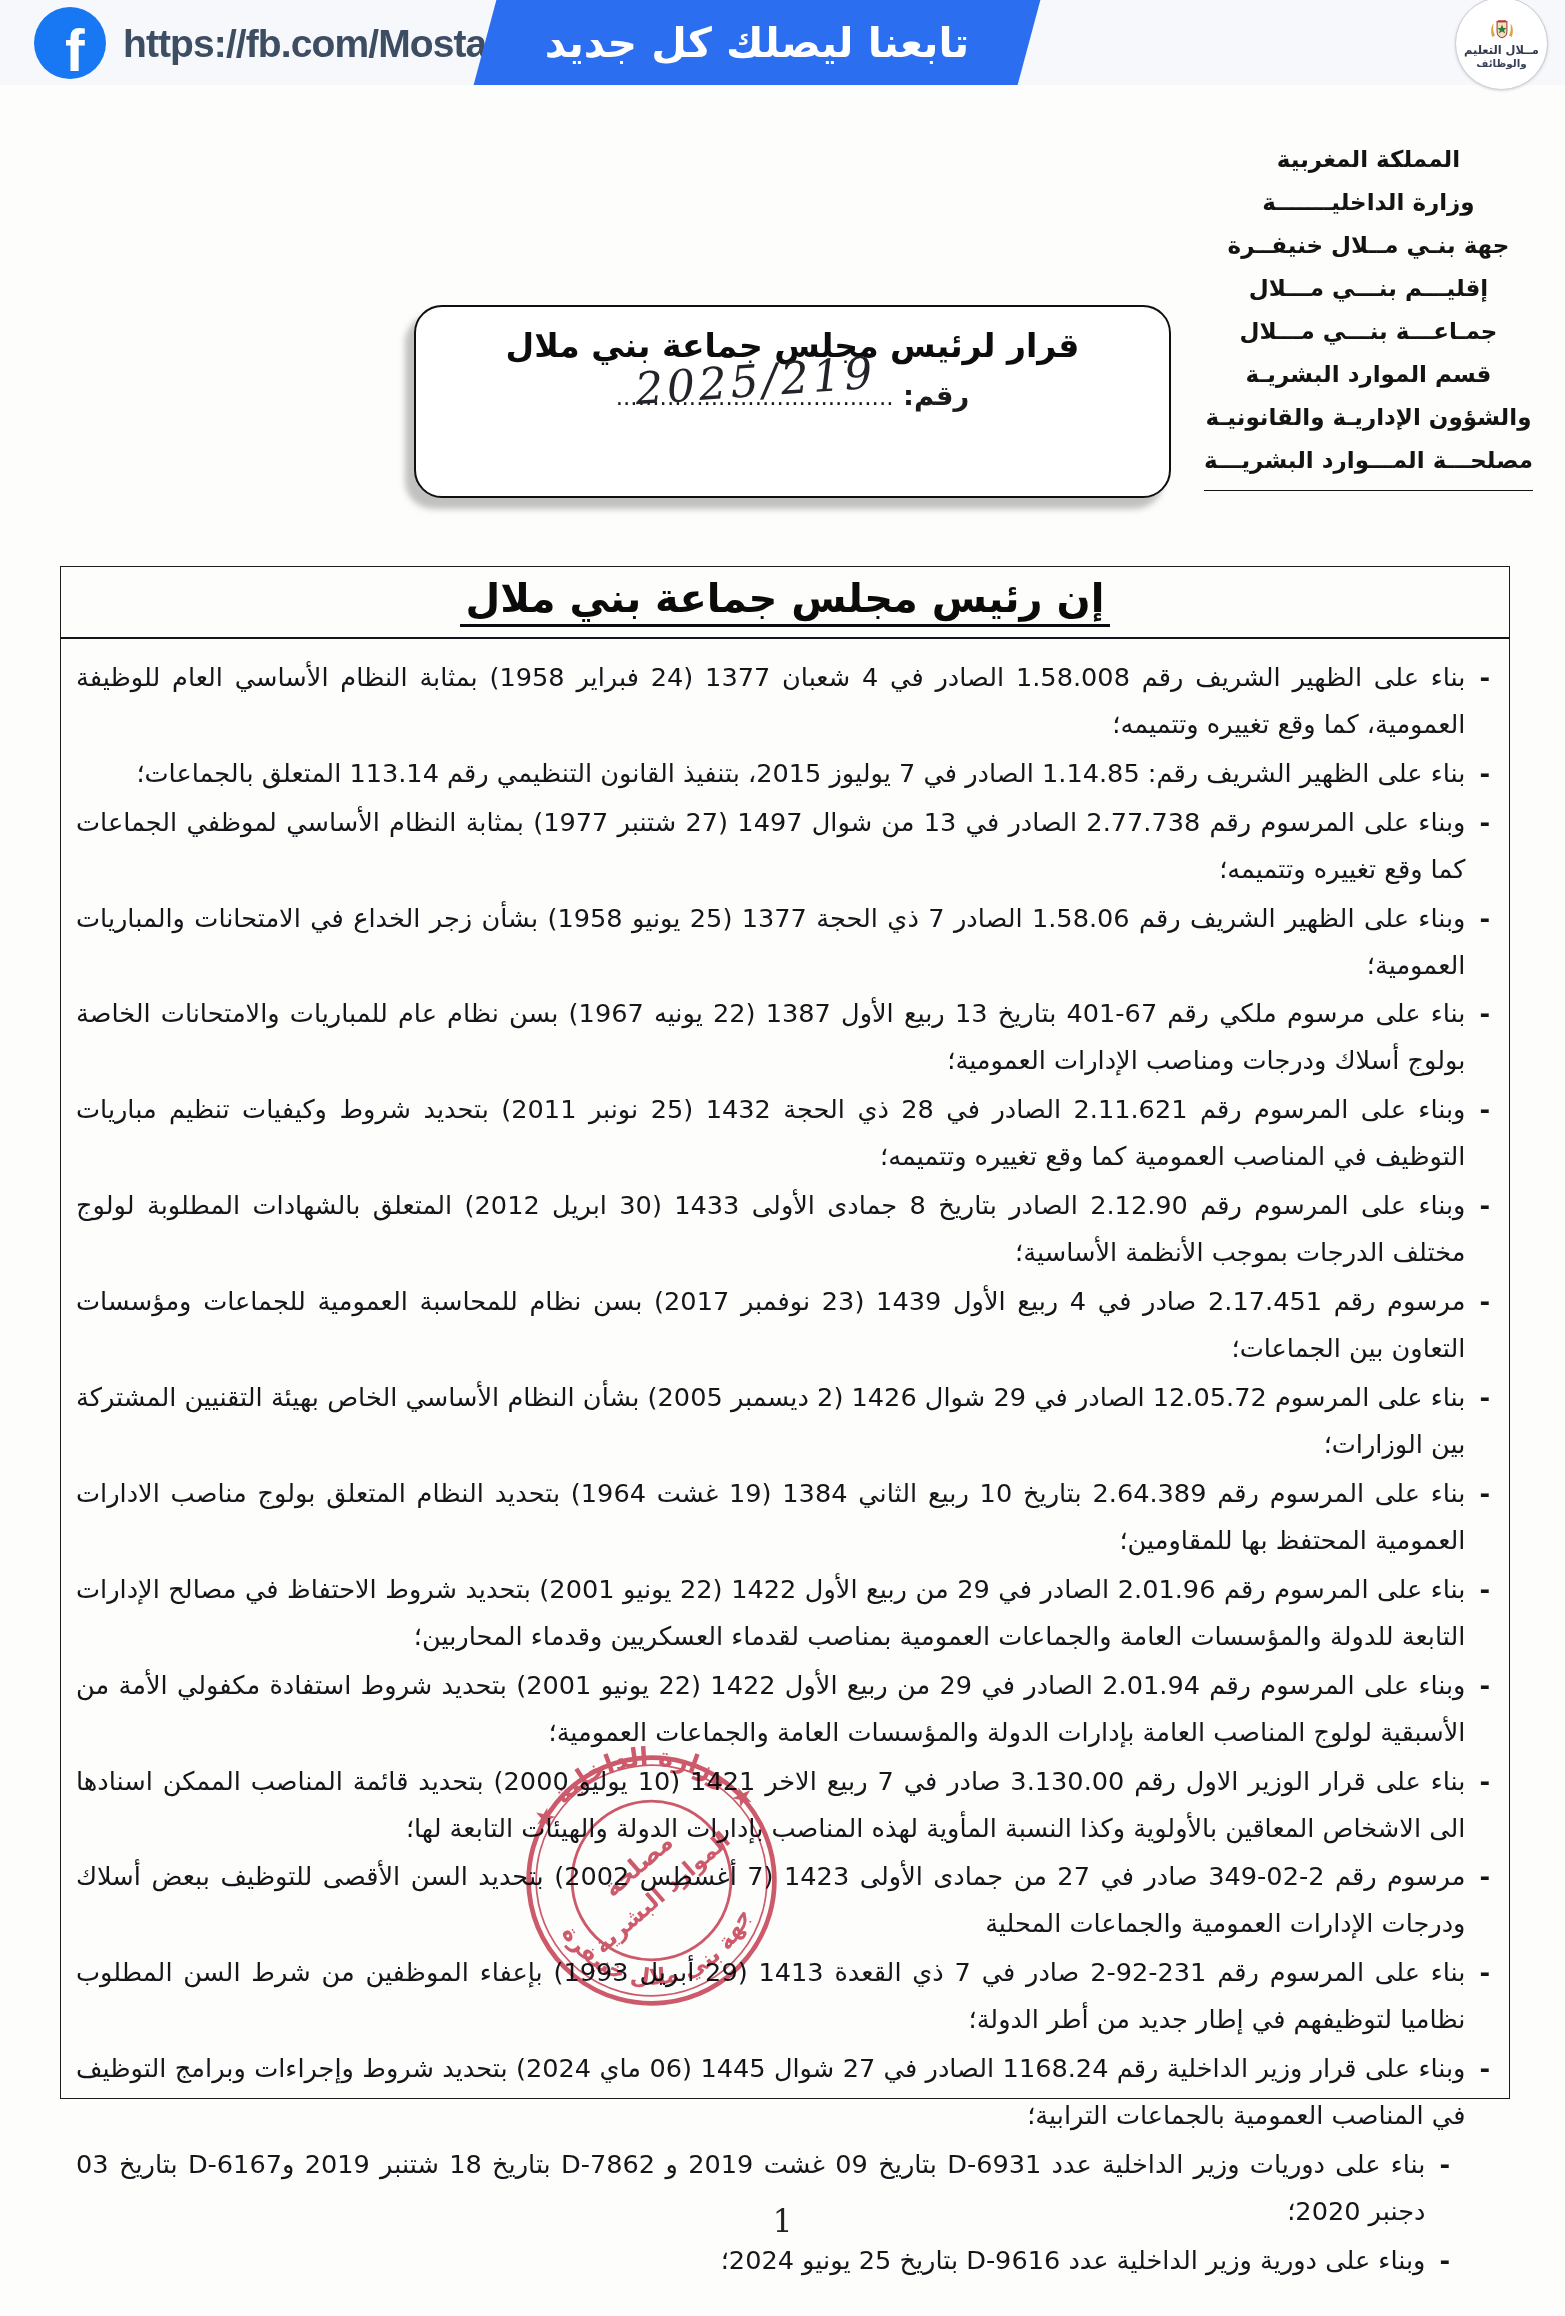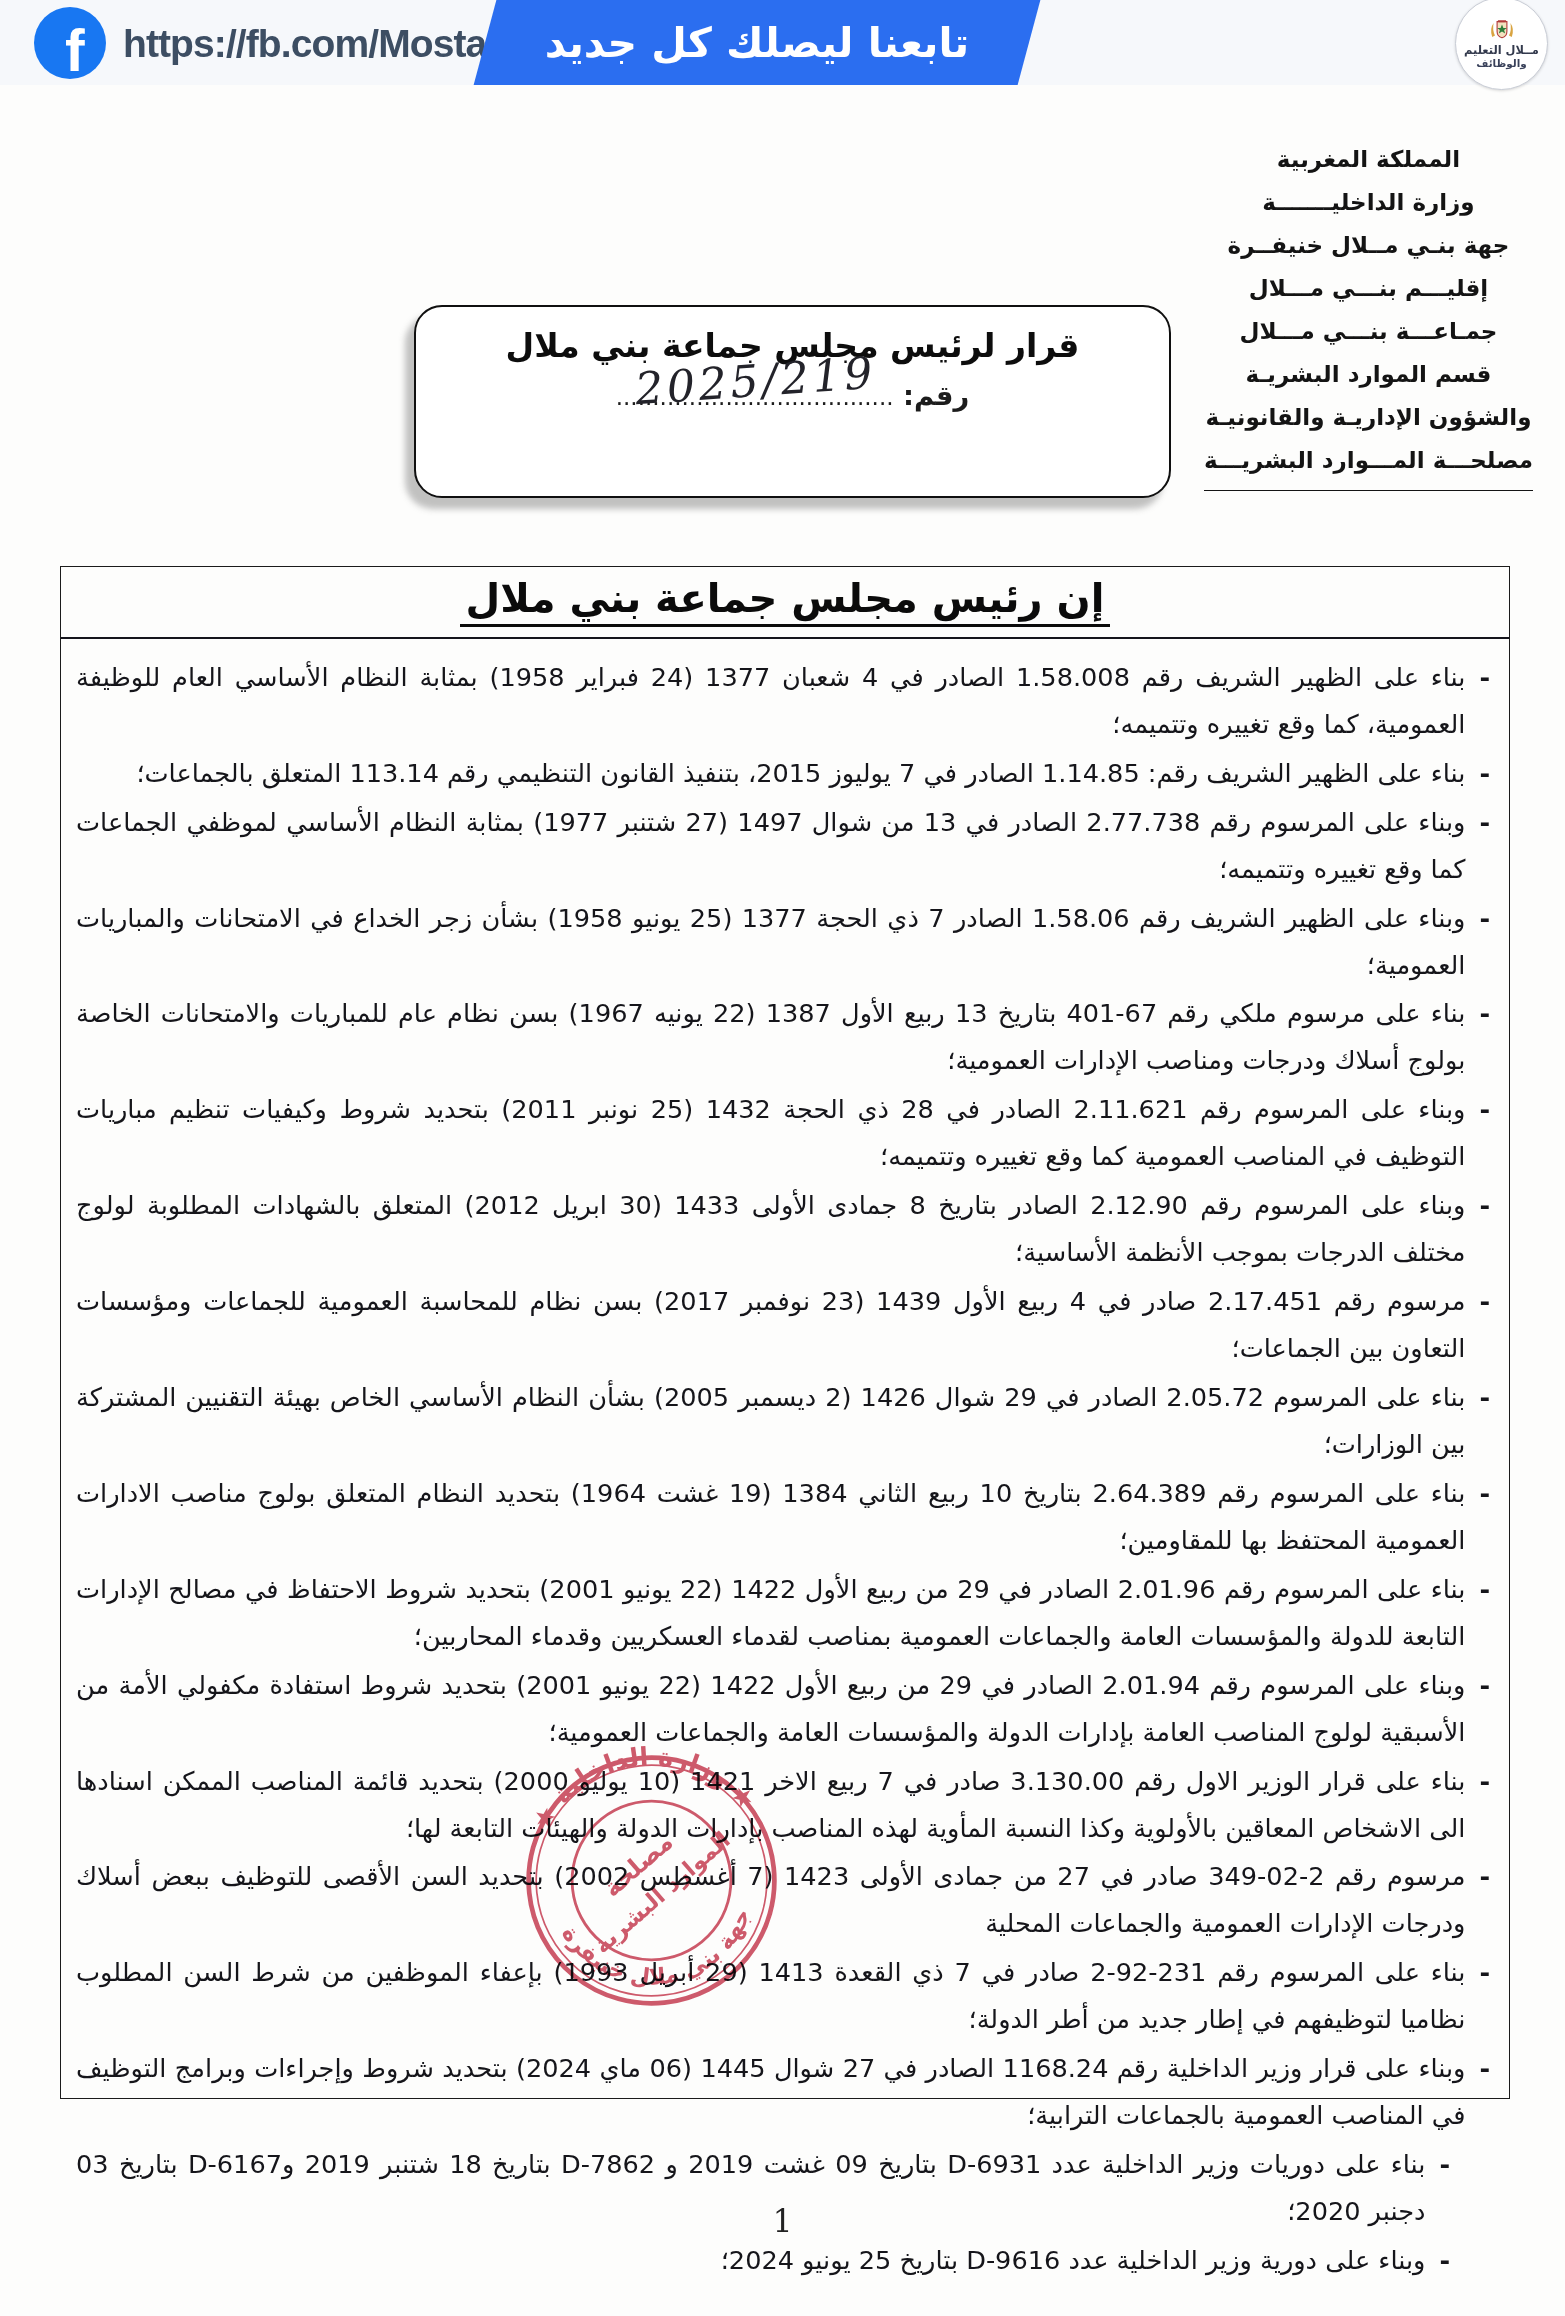--- a/index.html
+++ b/index.html
@@ -206,21 +206,21 @@
       <div class="bullet">
       <span class="dash">-</span>
       <span class="btext">وبناء على المرسوم رقم 2.12.90 الصادر بتاريخ 8 جمادى الأولى 1433 (30 ابريل 2012) المتعلق بالشهادات المطلوبة لولوج مختلف الدرجات بموجب الأنظمة الأساسية؛</span>
     </div>
       <div class="bullet">
       <span class="dash">-</span>
       <span class="btext">مرسوم رقم 2.17.451 صادر في 4 ربيع الأول 1439 (23 نوفمبر 2017) بسن نظام للمحاسبة العمومية للجماعات ومؤسسات التعاون بين الجماعات؛</span>
     </div>
       <div class="bullet">
       <span class="dash">-</span>
-      <span class="btext">بناء على المرسوم 2.05.72 الصادر في 29 شوال 1426 (2 ديسمبر 2005) بشأن النظام الأساسي الخاص بهيئة التقنيين المشتركة بين الوزارات؛</span>
+      <span class="btext">بناء على المرسوم 12.05.72 الصادر في 29 شوال 1426 (2 ديسمبر 2005) بشأن النظام الأساسي الخاص بهيئة التقنيين المشتركة بين الوزارات؛</span>
     </div>
       <div class="bullet">
       <span class="dash">-</span>
       <span class="btext">بناء على المرسوم رقم 2.64.389 بتاريخ 10 ربيع الثاني 1384 (19 غشت 1964) بتحديد النظام المتعلق بولوج مناصب الادارات العمومية المحتفظ بها للمقاومين؛</span>
     </div>
       <div class="bullet">
       <span class="dash">-</span>
       <span class="btext">بناء على المرسوم رقم 2.01.96 الصادر في 29 من ربيع الأول 1422 (22 يونيو 2001) بتحديد شروط الاحتفاظ في مصالح الإدارات التابعة للدولة والمؤسسات العامة والجماعات العمومية بمناصب لقدماء العسكريين وقدماء المحاربين؛</span>
     </div>
       <div class="bullet">

